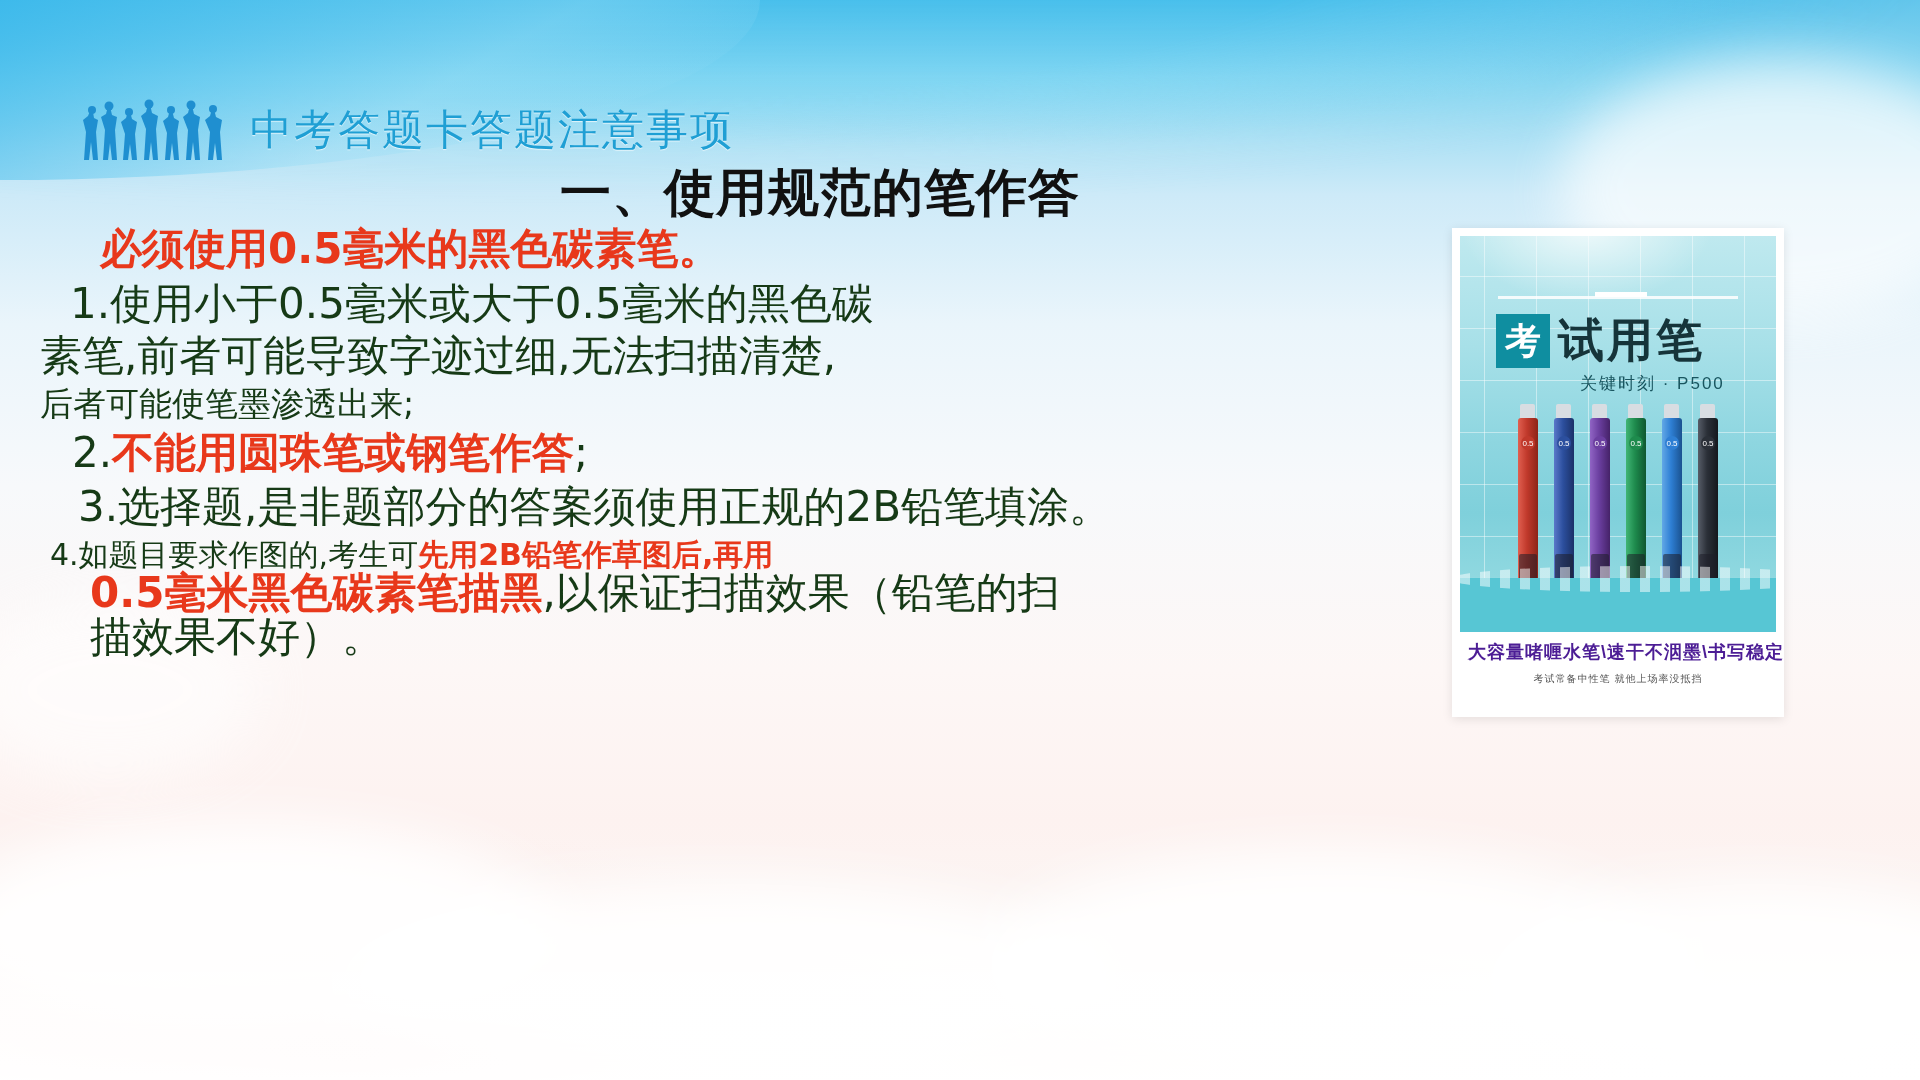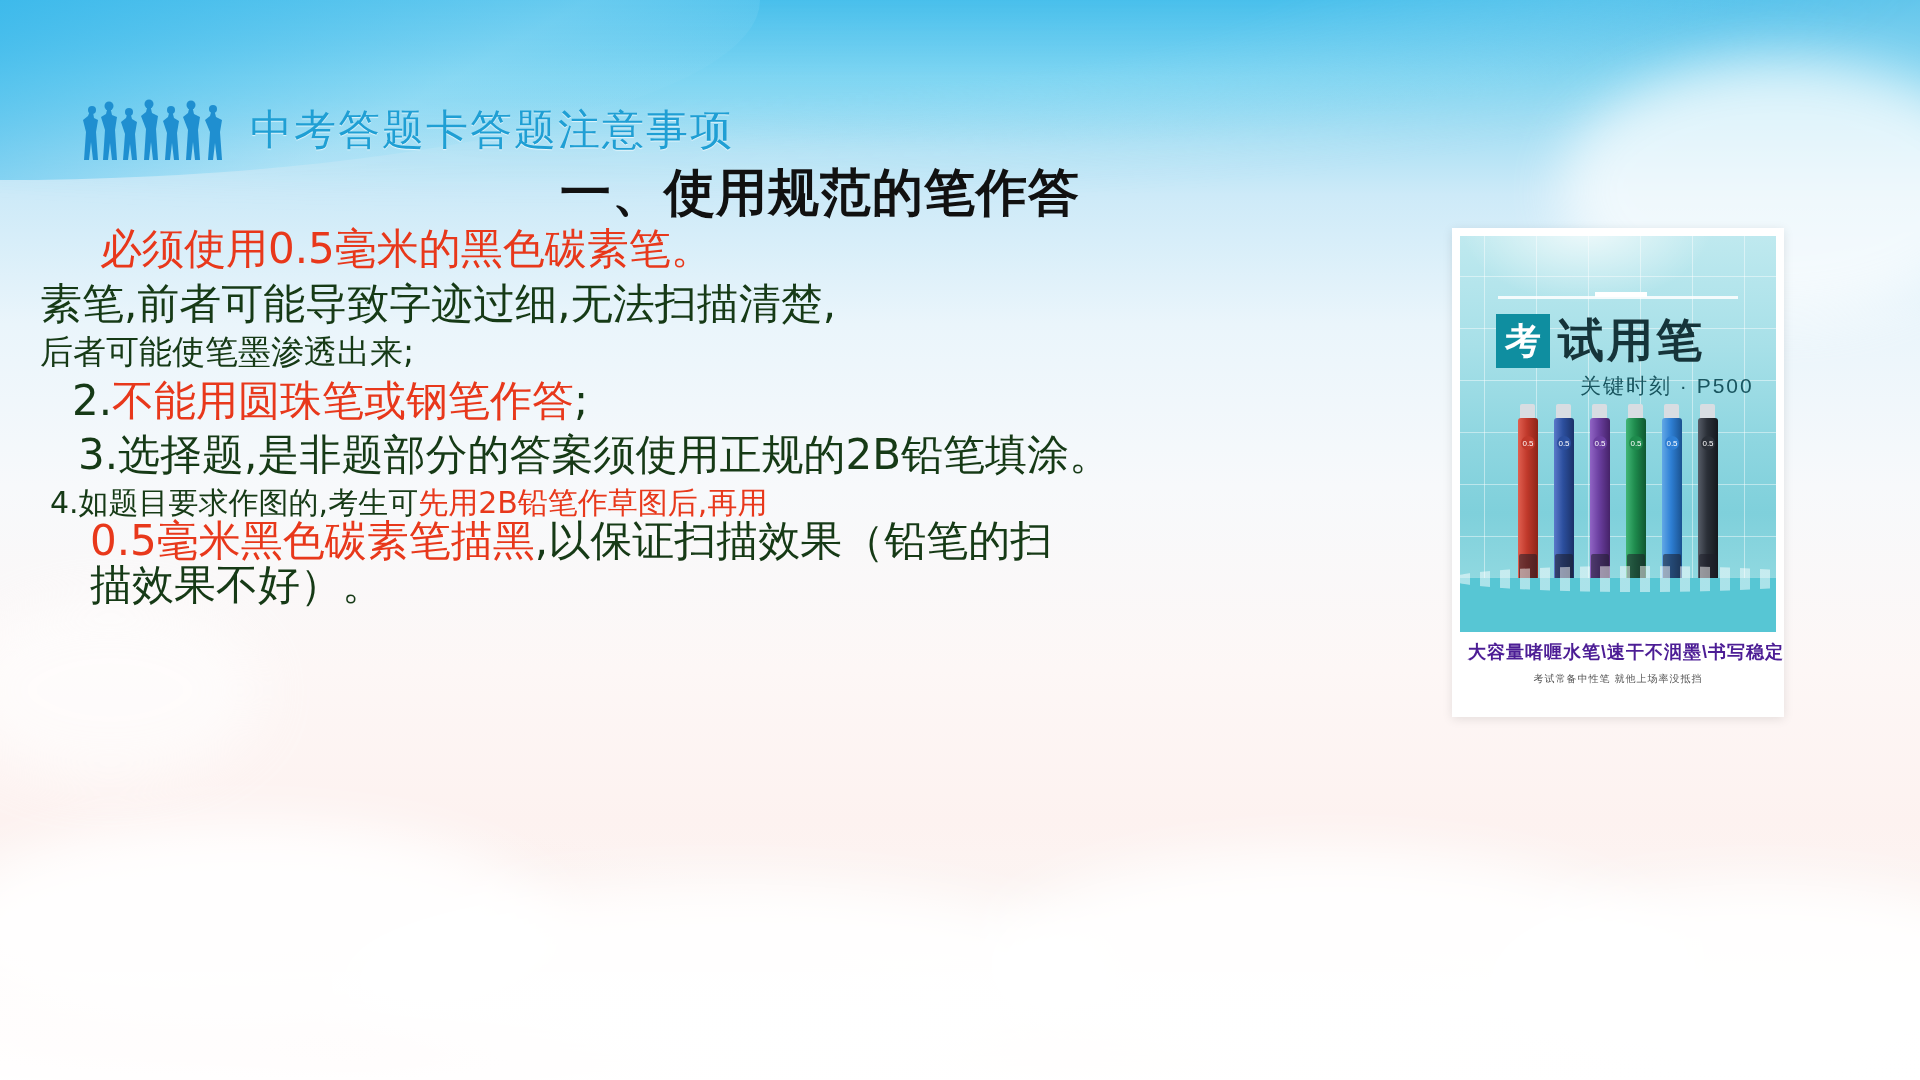--- a/index.html
+++ b/index.html
@@ -56,21 +56,21 @@
     font-weight:bold;font-size:51px;color:#111111;letter-spacing:1px;white-space:nowrap;
   }
 
   
   #body-copy{
     position:absolute;left:40px;top:228px;width:1200px;
     font-family:"DejaVu Sans","Liberation Sans",sans-serif;
     color:#163a16;
   }
   .line{white-space:nowrap;line-height:1.0;}
-  .red{color:#e8381b;}
+  .red{color:#e8381b;font-weight:bold;}
   .grn{color:#163a16;}
 
   .l-red1{font-size:42px;padding-left:60px;margin-bottom:13px;}
   .l1 {font-size:42px;padding-left:30px;margin-bottom:10px;}
   .l2 {font-size:42px;padding-left:0px; margin-bottom:10px;}
   .l3 {font-size:33px;padding-left:0px; margin-bottom:12px;}
   .l4 {font-size:42px;padding-left:32px;margin-bottom:12px;}
   .l5 {font-size:42px;padding-left:38px;margin-bottom:12px;}
   .l6 {font-size:30px;padding-left:10px;margin-bottom:2px;}
   .l7 {font-size:42px;padding-left:50px;margin-bottom:2px;}
@@ -98,21 +98,21 @@
   #ad-kao{
     width:54px;height:54px;background:#0f8ea0;color:#fff;font-size:36px;font-weight:bold;
     display:flex;align-items:center;justify-content:center;
     font-family:"DejaVu Serif","Liberation Serif",serif;
   }
   #ad-title-rest{
     margin-left:8px;font-size:46px;color:#16343a;font-weight:bold;letter-spacing:3px;
     font-family:"DejaVu Serif","Liberation Serif",serif;
   }
   #ad-sub{
-    position:absolute;left:120px;top:136px;font-size:21px;color:#19555f;letter-spacing:2px;
+    position:absolute;left:120px;top:136px;font-size:17px;color:#19555f;letter-spacing:2px;
   }
   #pens{position:absolute;left:52px;top:168px;width:218px;height:228px;}
   .pen{position:absolute;width:20px;top:0;height:228px;}
   .pen .tip{position:absolute;left:2px;top:0px;width:15px;height:16px;background:#d8dde2;border-radius:2px 2px 0 0;}
   .pen .barrel{position:absolute;left:0;top:14px;width:20px;height:196px;border-radius:3px;}
   .pen .grip{position:absolute;left:1px;top:150px;width:18px;height:58px;background:rgba(30,30,40,.55);border-radius:2px;}
   .pen .nib{position:absolute;left:7px;top:206px;width:6px;height:20px;background:#2b2f36;border-radius:0 0 2px 2px;}
   .pen .dot{position:absolute;left:3px;top:32px;width:14px;height:14px;border-radius:50%;
             color:#fff;font-size:8px;display:flex;align-items:center;justify-content:center;}
   #ad-wave{
@@ -165,20 +165,23 @@
   </div>
 
   <div id="main-heading">一、使用规范的笔作答</div>
 
   <div id="body-copy">
 
     <div class="line l-red1">
       <span class="red">必须使用0.5毫米的黑色碳素笔。</span>
     </div>
 
+    <div class="line l1">
+      <span class="grn">1.使用小于0.5毫米或大于0.5毫米的黑色碳</span>
+    </div>
     <div class="line l2">
       <span class="grn">素笔,前者可能导致字迹过细,无法扫描清楚,</span>
     </div>
     <div class="line l3">
       <span class="grn">后者可能使笔墨渗透出来;</span>
     </div>
 
     <div class="line l4">
       <span class="grn">2.</span><span class="red">不能用圆珠笔或钢笔作答</span><span class="grn">;</span>
     </div>

